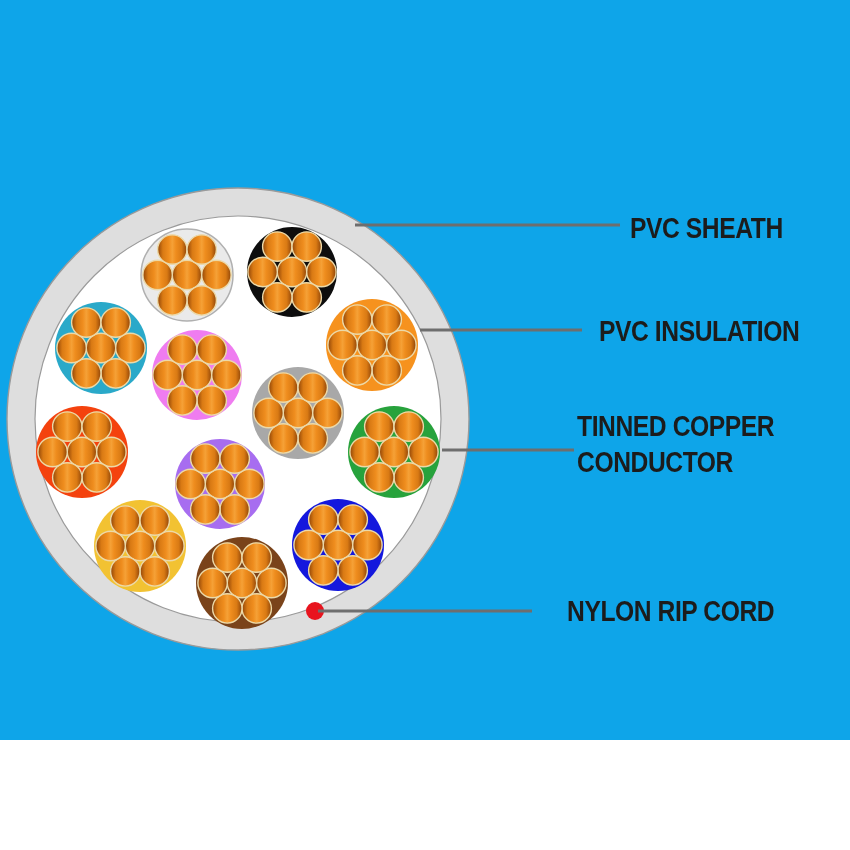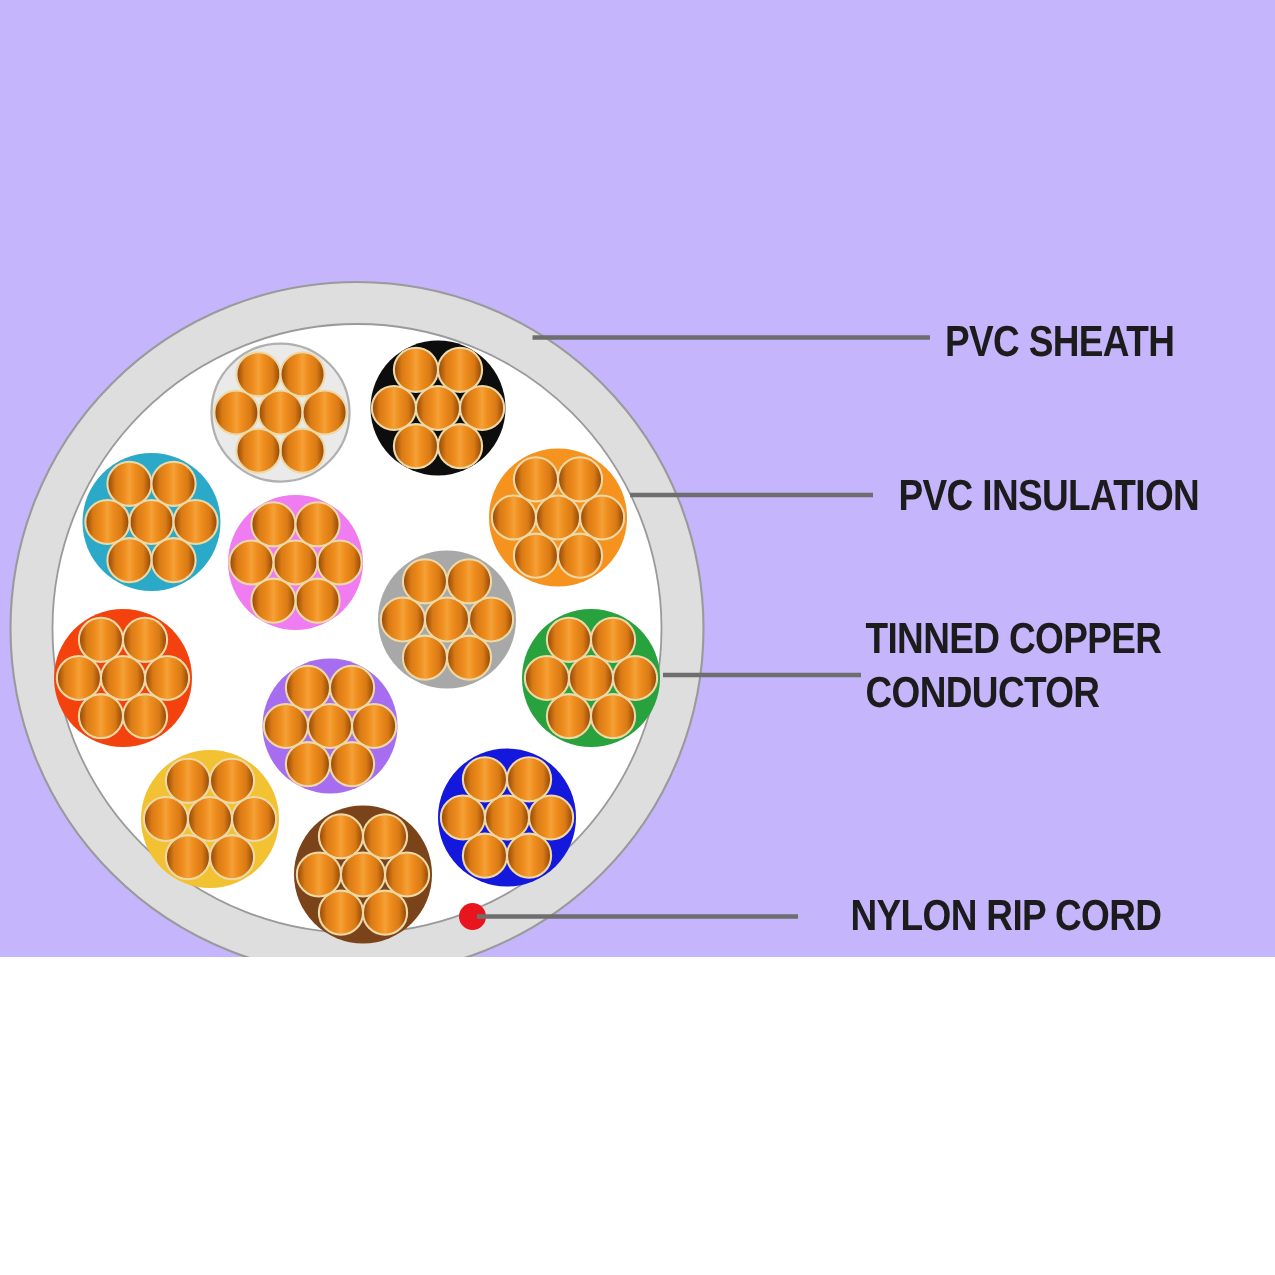--- a/index.html
+++ b/index.html
@@ -1,20 +1,20 @@
 <!DOCTYPE html>
 <html><head>
 <meta charset="utf-8">
 <style>
   html, body { margin: 0; padding: 0; background: #ffffff; }
   .stage {
     position: relative;
     width: 850px;
-    height: 638px;
-    background: #c4b5fd;
+    height: 740px;
+    background: #0ea5e9;
     overflow: hidden;
     font-family: "Liberation Sans", sans-serif;
   }
   #diagram-svg {
     position: absolute;
     left: 0; top: 0;
   }
   .label {
     position: absolute;
     font-size: 29px;

